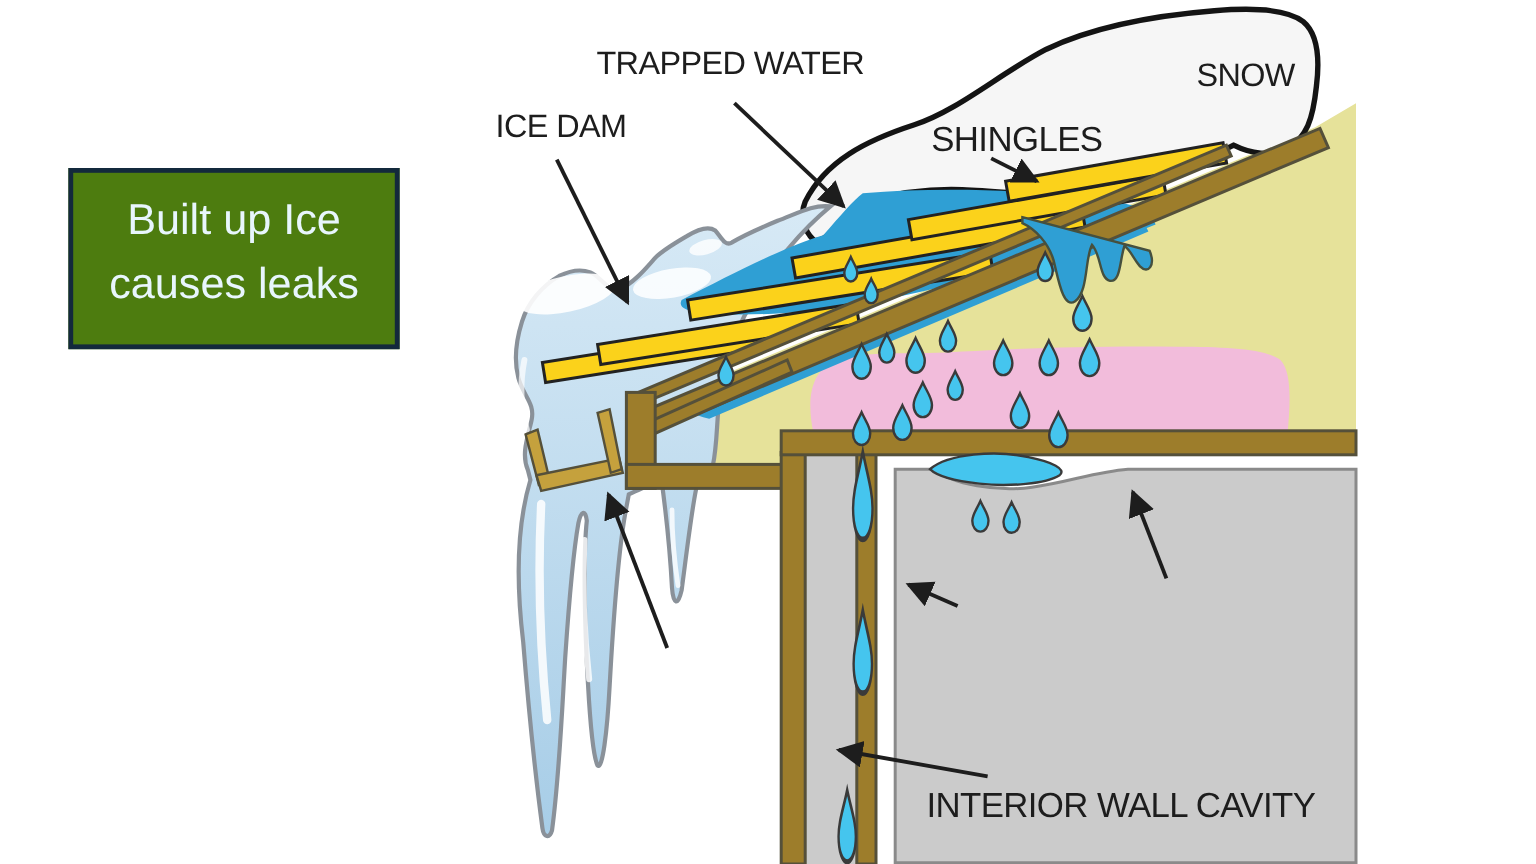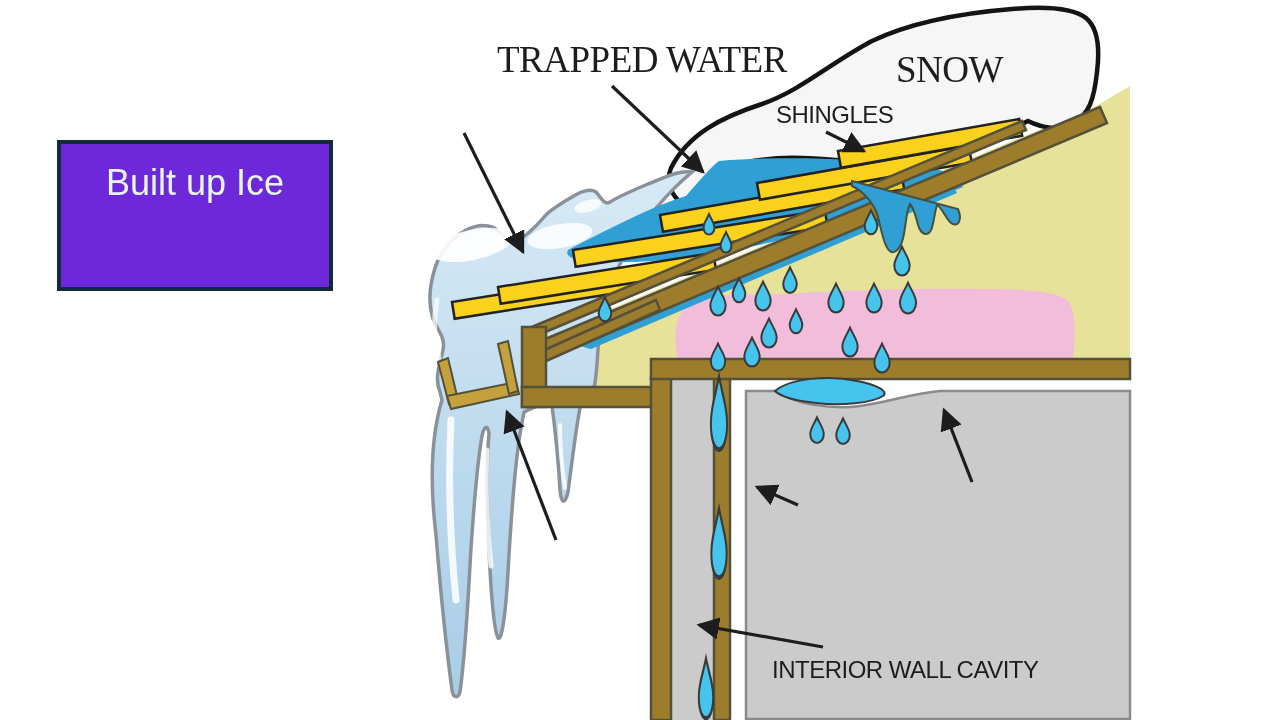--- a/index.html
+++ b/index.html
@@ -1,21 +1,21 @@
 <!DOCTYPE html>
 <html><head>
 <meta charset="utf-8">
 <style>
   html,body{margin:0;padding:0;background:#ffffff;}
   .stage{position:relative;width:1280px;height:720px;background:#ffffff;overflow:hidden;
          font-family:"Liberation Sans", sans-serif;}
   .stage svg{position:absolute;left:0;top:0;}
-  .lbl{position:absolute;font-size:24px;font-weight:400;letter-spacing:-0.5px;
+  .lbl{position:absolute;font-size:29px;font-weight:400;letter-spacing:-0.5px;
        color:#1d1d1d;white-space:nowrap;}
-  .lbl.big{font-size:37px;font-family:Liberation Serif, serif;}
+  .lbl.big{font-size:27px;}
   .callout{position:absolute;left:57px;top:140px;width:268px;height:131px;
            border:4px solid #13293c;background:#1a80c4;color:#e8f6fd;
            text-align:center;padding-top:12px;}
   .callout div{font-size:36px;line-height:53px;}
 </style>
 </head>
 <body>
 
 <div class="stage">
 
@@ -124,22 +124,24 @@
       <line x1="612" y1="86" x2="703" y2="172"></line>
       <line x1="464" y1="133" x2="523" y2="252"></line>
       <line x1="826" y1="132" x2="864" y2="151"></line>
       <line x1="556" y1="540" x2="507" y2="412"></line>
       <line x1="798" y1="505" x2="757" y2="487"></line>
       <line x1="972" y1="482" x2="944" y2="410"></line>
       <line x1="823" y1="647" x2="699" y2="625"></line>
     </g>
   </svg>
 
-  <div class="callout" style="background: #6d28d9; border-color: rgb(19, 41, 60); color: rgb(232, 246, 253);">
+  <div class="callout" style="background: #4d7c0f; border-color: rgb(19, 41, 60); color: rgb(232, 246, 253);">
     <div>Built up Ice</div>
+    <div>causes leaks</div>
   </div>
 
   <div class="lbl big" style="left:497px;top:38px;">TRAPPED WATER</div>
-  <div class="lbl big" style="left:896px;top:48px;">SNOW</div>
+  <div class="lbl big" style="left:413px;top:90px;">ICE DAM</div>
+  <div class="lbl big" style="left:997px;top:48px;">SNOW</div>
   <div class="lbl" style="left:776px;top:101px;">SHINGLES</div>
   <div class="lbl" style="left:772px;top:656px;text-align:center;">INTERIOR WALL CAVITY</div>
 
 </div>
 
 </body></html>

